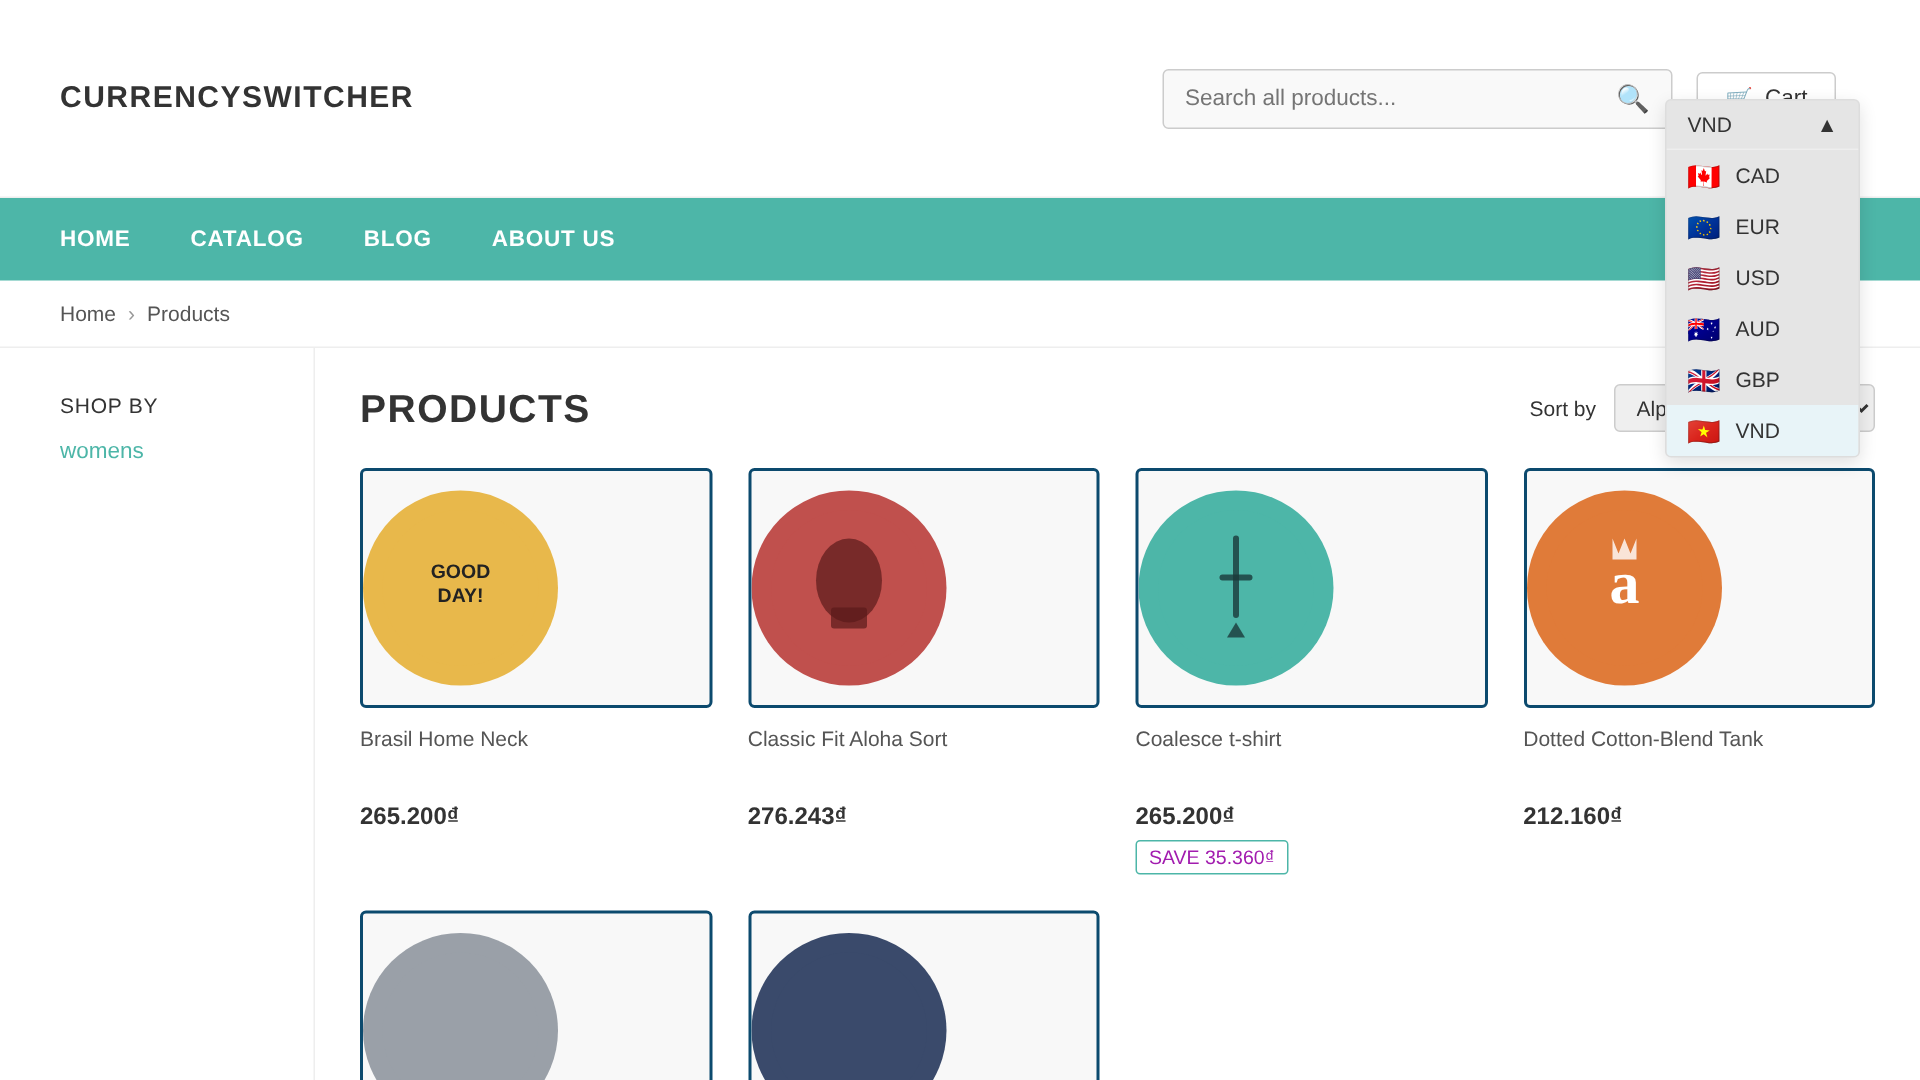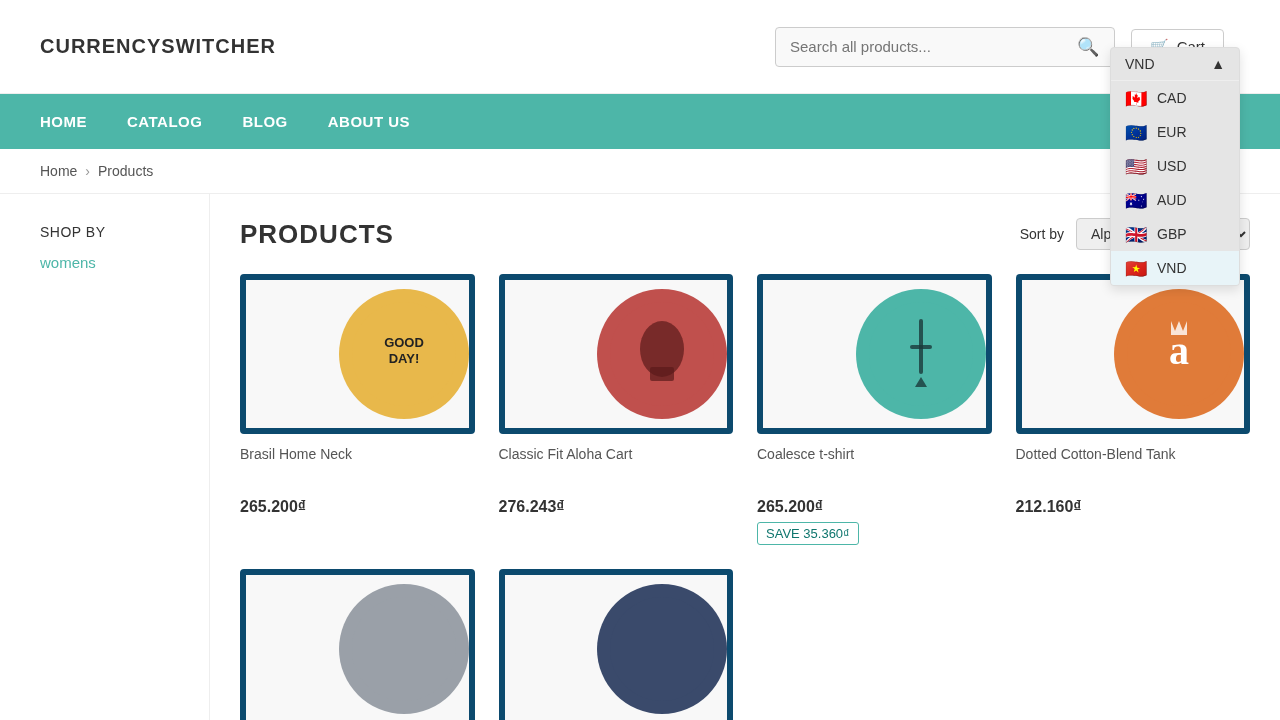--- a/index.html
+++ b/index.html
@@ -1,19 +1,19 @@
 <!DOCTYPE html>
 <html><head>
   <meta charset="utf-8">
   <style>
     * { margin: 0; padding: 0; box-sizing: border-box; }
     body { font-family: Arial, sans-serif; background: #fff; color: #333; width: 1280px; height: 720px; overflow: hidden; }
 
     
-    .header { display: flex; align-items: center; justify-content: space-between; padding: 0 40px; height: 94px; background: #fff; border-bottom: 1px solid #eee; }
+    .header { display: flex; align-items: center; justify-content: space-between; padding: 0 40px; height: 132px; background: #fff; border-bottom: 1px solid #eee; }
     .logo { font-size: 20px; font-weight: bold; color: #333; letter-spacing: 1px; }
     .header-right { display: flex; align-items: center; gap: 16px; padding-left: 30px; }
     .search-bar { display: flex; align-items: center; border: 1px solid #ccc; border-radius: 4px; padding: 8px 14px; width: 340px; background: #f9f9f9; }
     .search-bar input { border: none; background: transparent; outline: none; flex: 1; font-size: 15px; color: #999; }
     .search-icon-btn { background: none; border: none; cursor: pointer; font-size: 18px; color: #555; }
     .cart-btn { display: flex; align-items: center; gap: 8px; border: 1px solid #ccc; border-radius: 4px; padding: 8px 18px; font-size: 15px; cursor: pointer; background: #fff; color: #333; }
 
     
     .currency-switcher { position: relative; }
     .currency-dropdown { position: absolute; top: 100%; right: 0; background: #e5e5e5; border: 1px solid #ddd; box-shadow: 0 4px 12px rgba(0,0,0,0.12); z-index: 1000; width: 130px; border-radius: 4px; overflow: hidden; }
@@ -42,25 +42,25 @@
     
     .products-area { flex: 1; padding: 24px 30px; }
     .products-header { display: flex; align-items: center; justify-content: space-between; margin-bottom: 24px; }
     .products-title { font-size: 26px; font-weight: bold; color: #333; letter-spacing: 1px; }
     .sort-row { display: flex; align-items: center; gap: 12px; font-size: 14px; color: #333; }
     .sort-select { border: 1px solid #ccc; border-radius: 4px; padding: 6px 26px 6px 10px; font-size: 14px; appearance: auto; color: #333; cursor: pointer; }
 
     
     .product-grid { display: grid; grid-template-columns: repeat(4, 1fr); gap: 24px; }
     .product-card { display: flex; flex-direction: column; align-items: flex-start; cursor: pointer; }
-    .product-img-wrap { width: 100%; background: #f8f8f8; border: 6px solid #0c4a6e; border-radius: 4px; overflow: hidden; display: flex; align-items: center; justify-content: flex-end; height: 160px; margin-bottom: 12px; }
+    .product-img-wrap { width: 100%; background: #f8f8f8; border: 2px solid #0c4a6e; border-radius: 4px; overflow: hidden; display: flex; align-items: center; justify-content: flex-start; height: 160px; margin-bottom: 12px; }
     .product-img-inner { width: 130px; height: 130px; border-radius: 50%; display: flex; align-items: center; justify-content: center; font-size: 13px; font-weight: bold; color: #fff; text-align: center; line-height: 1.2; position: relative; overflow: hidden; }
     .product-name { font-size: 14px; color: #555; margin-bottom: 8px; }
     .product-price { font-size: 16px; font-weight: bold; color: #333; margin-top: 28px; }
-    .save-badge { background: transparent; border: 1.5px solid #4db6a8; color: #0f766e; font-size: 13px; padding: 3px 8px; border-radius: 3px; margin-top: 6px; display: inline-block; }
+    .save-badge { background: transparent; border: 1.5px solid #4db6a8; color: #a21caf; font-size: 13px; padding: 3px 8px; border-radius: 3px; margin-top: 6px; display: inline-block; }
 
     
     .shirt-yellow { background: #e8b84b; }
     .shirt-red { background: #c0504d; }
     .shirt-teal { background: #4db6a8; }
     .shirt-orange { background: #e07b39; }
     .shirt-gray { background: #9aa0a8; }
     .shirt-navy { background: #3a4a6b; }
     .shirt-svg { width: 110px; height: 110px; }
   </style>
@@ -170,21 +170,21 @@
         <div class="product-img-wrap">
           <div class="product-img-inner shirt-red">
             <svg class="shirt-svg" viewBox="0 0 110 110" xmlns="http://www.w3.org/2000/svg">
               <ellipse cx="55" cy="55" rx="52" ry="52" fill="#c0504d"></ellipse>
 
               <ellipse cx="55" cy="50" rx="22" ry="28" fill="#5a1a1a" opacity="0.7"></ellipse>
               <rect x="43" y="68" width="24" height="14" rx="2" fill="#5a1a1a" opacity="0.7"></rect>
             </svg>
           </div>
         </div>
-        <div class="product-name">Classic Fit Aloha Cart</div>
+        <div class="product-name">Classic Fit Aloha Sort</div>
         <div class="product-price">276.243₫</div>
       </div>
 
       <div class="product-card">
         <div class="product-img-wrap">
           <div class="product-img-inner shirt-teal">
             <svg class="shirt-svg" viewBox="0 0 110 110" xmlns="http://www.w3.org/2000/svg">
               <ellipse cx="55" cy="55" rx="52" ry="52" fill="#4db6a8"></ellipse>
 
               <rect x="53" y="20" width="4" height="55" rx="2" fill="#1a3a3a" opacity="0.8"></rect>

